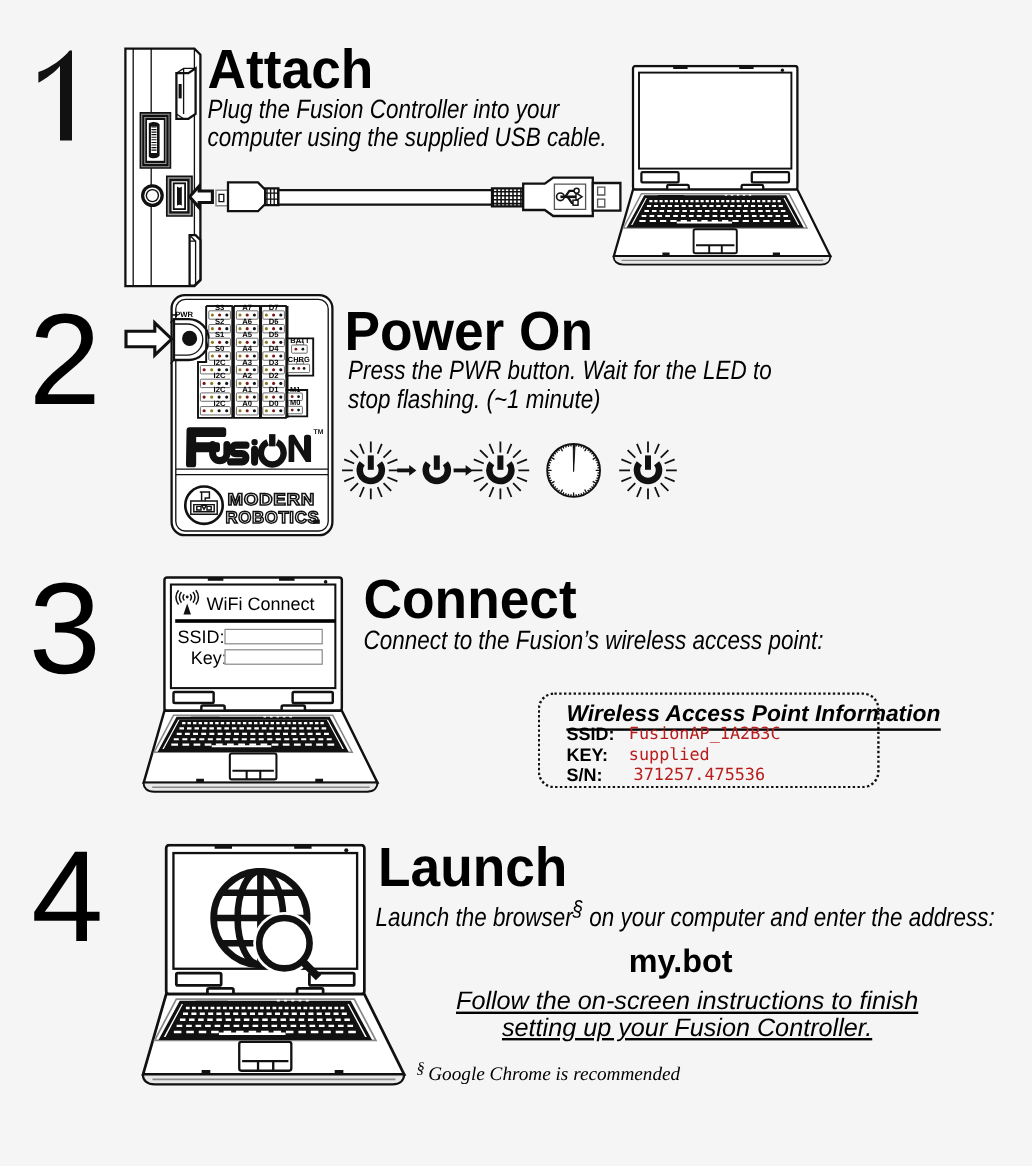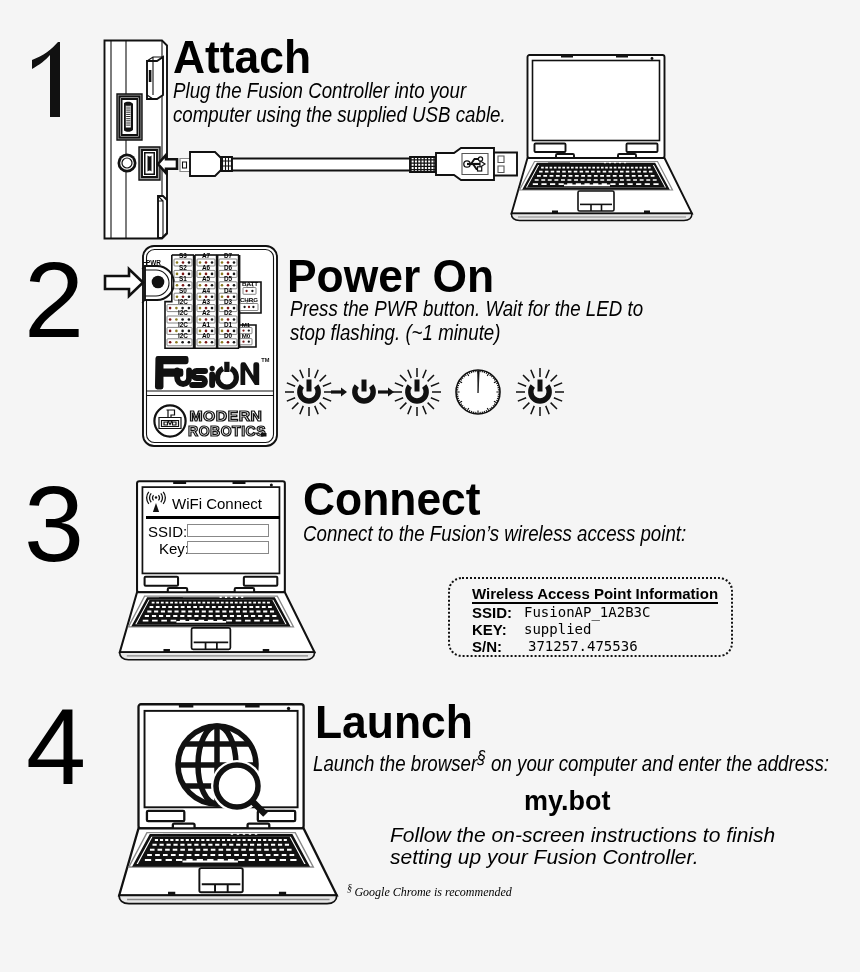--- a/index.html
+++ b/index.html
@@ -49,26 +49,26 @@
   .parw{fill:none;stroke:#111;stroke-width:3.2;}
   .parwh{fill:#111;stroke:none;}
   .clk{fill:#fff;stroke:#111;stroke-width:1.6;}
   .tick{fill:none;stroke:#111;stroke-width:1.1;}
   .hand{fill:#111;stroke:#111;stroke-width:0.8;}
   .wt{position:absolute;font-family:"Liberation Sans",sans-serif;font-size:15px;color:#000;white-space:nowrap;line-height:1.2;}
   .fld{position:absolute;border:1px solid #888;background:#fff;box-sizing:border-box;padding:0;margin:0;font-size:10px;}
   .ul{position:absolute;background:#000;}
   .g{fill:none;stroke:#111;stroke-width:5.5;}
   .box{border:2px dotted #111;border-radius:14px;box-sizing:border-box;}
-  .ti{position:absolute;font-family:"Liberation Sans",sans-serif;font-weight:bold;font-size:15px;color:#000;white-space:nowrap;border-bottom:2px solid #000;}
+  .ti{position:absolute;font-family:"Liberation Sans",sans-serif;font-weight:bold;font-size:19px;color:#000;white-space:nowrap;border-bottom:2px solid #000;font-style:italic;}
   .lb{position:absolute;font-family:"Liberation Sans",sans-serif;font-weight:bold;font-size:15px;color:#000;white-space:nowrap;}
-  .vl{position:absolute;font-family:"DejaVu Sans Mono",monospace;font-size:14px;color:#000000;white-space:nowrap;}
+  .vl{position:absolute;font-family:"DejaVu Sans Mono",monospace;font-size:14px;color:#b91c1c;white-space:nowrap;}
   .addr{position:absolute;font-family:"Liberation Sans",sans-serif;font-weight:700;font-size:27px;color:#000;white-space:nowrap;line-height:1;}
   .follow{position:absolute;font-family:"Liberation Sans",sans-serif;font-style:italic;font-size:21px;color:#000;line-height:22px;white-space:nowrap;text-align:center;}
-  .fnote{position:absolute;font-family:"Liberation Serif",serif;font-style:italic;font-size:12px;color:#000;white-space:nowrap;line-height:1;text-align:center;}
+  .fnote{position:absolute;font-family:"Liberation Serif",serif;font-style:italic;font-size:16px;color:#000;white-space:nowrap;line-height:1;text-align:center;}
 </style>
 </head>
 <body>
 
 <svg width="0" height="0" style="position:absolute" aria-hidden="true">
     <defs>
 <symbol id="laptop" viewBox="0 0 190 175">
 <path class="ol" d="M21.5 1 h133 a2 2 0 0 1 2 2 v99 a2 2 0 0 1 -2 2 h-133 a2 2 0 0 1 -2 -2 v-99 a2 2 0 0 1 2 -2 z"></path>
 <rect class="screen" x="24.5" y="6.5" width="127" height="80"></rect>
 <rect class="ol" x="26.5" y="89.5" width="31" height="8.5" rx="1"></rect>
@@ -450,20 +450,20 @@
       <circle cx="63" cy="64" r="26" fill="#fff" stroke="none"></circle>
       <circle cx="63" cy="64" r="21" fill="#fff" stroke="#111" stroke-width="5.5"></circle>
       <path d="M78.5 79.5 l13 13" stroke="#111" stroke-width="6.5" fill="none"></path>
     </svg>
   </div>
 
   <div class="sub" style="left:313px;top:60px;">
     <span>Launch the browser</span><sup>§</sup><span> on your computer and enter the address:</span>
   </div>
   <div class="addr" style="left:524px;top:103px;">my.bot</div>
-  <div class="follow" style="left:390px;top:139px;">
+  <div class="follow" style="left:380px;top:139px;text-decoration:underline;">
     <div>Follow the on-screen instructions to finish</div>
-    <div style="text-align:left;">setting up your Fusion Controller.</div>
+    <div style="text-align:center;">setting up your Fusion Controller.</div>
   </div>
   <div class="fnote" style="left:347px;top:198px;">
     <sup>§</sup><span> Google Chrome is recommended</span>
   </div>
 </div>
 
 </body></html>

